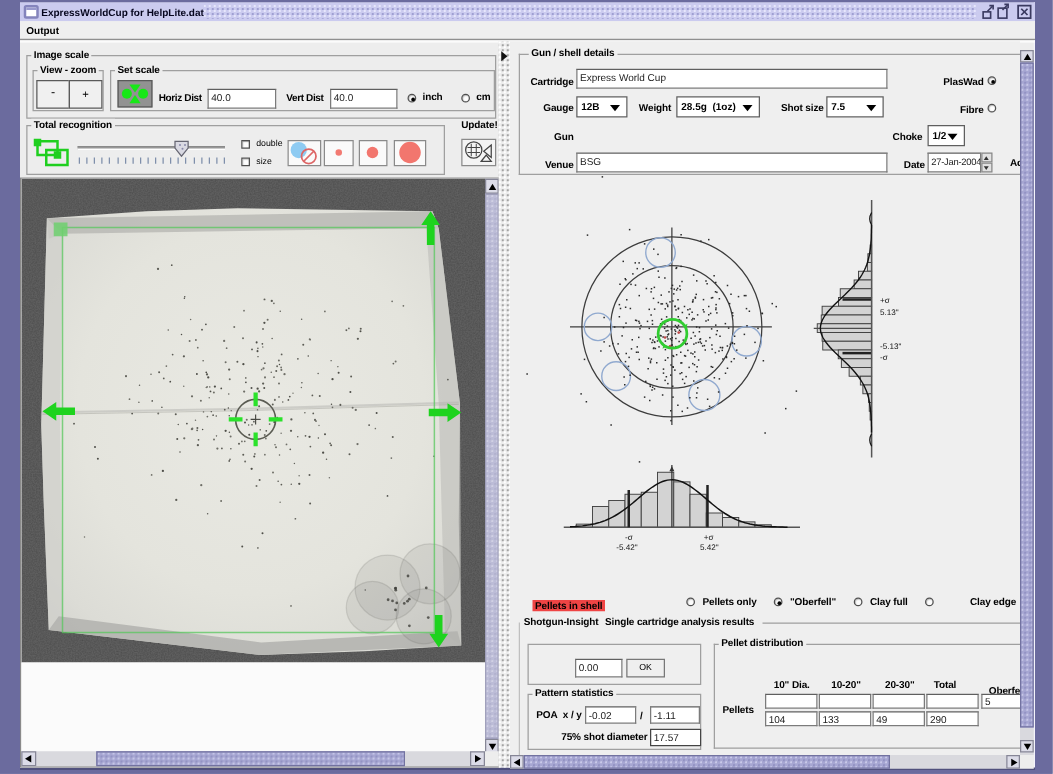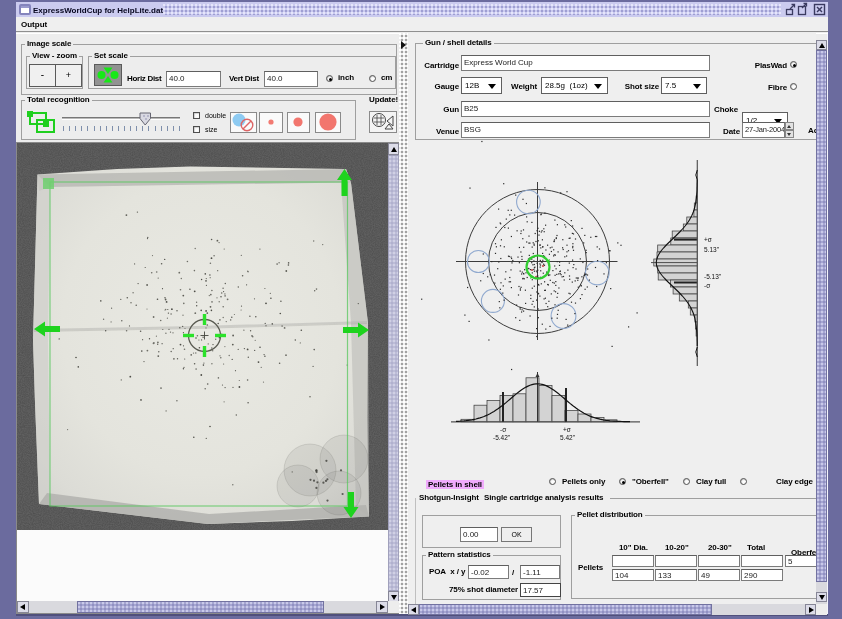--- a/index.html
+++ b/index.html
@@ -3,21 +3,21 @@
 *{margin:0;padding:0;box-sizing:border-box}
 html,body{width:842px;height:619px;overflow:hidden;background:#6b6b9e;font-family:"Liberation Sans",sans-serif;position:relative}
 .abs{position:absolute}
 .b{font-weight:bold}
 .lbl{position:absolute;font-weight:bold;font-size:8px;letter-spacing:-0.1px;color:#000;white-space:nowrap}
 .sm{font-size:7px;font-weight:normal;letter-spacing:0}
 .field{position:absolute;background:#fff;border:1px solid #7b7b7b;border-top-color:#5f5f5f;font-size:8px;color:#222;padding:2px 2px;white-space:nowrap;overflow:hidden}
 .btn{position:absolute;background:#f0f0f0;border:1px solid #5a5a5a;text-align:center;color:#000}
 .tbox{position:absolute;border:1px solid #9f9f9f}
 .ttitle{position:absolute;background:#ededed;font-weight:bold;font-size:8px;letter-spacing:-0.1px;color:#000;padding:0 2px;white-space:nowrap;line-height:9px}
-.combo{position:absolute;background:#fff;border:1px solid #5f5f5f;font-size:8px;font-weight:normal;color:#000;padding:3px 3px;white-space:nowrap}
+.combo{position:absolute;background:#fff;border:1px solid #5f5f5f;font-size:8px;font-weight:bold;color:#000;padding:3px 3px;white-space:nowrap}
 .combo .ar{position:absolute;right:5px;top:50%;margin-top:-2px;width:0;height:0;border-left:4px solid transparent;border-right:4px solid transparent;border-top:5px solid #000}
 .radio{position:absolute;width:7px;height:7px;border-radius:50%;border:1px solid #4f4f4f;background:#fdfdfd;box-shadow:inset 0.5px 0.5px 1px rgba(0,0,0,0.3)}
 .radio.sel:after{content:"";position:absolute;left:2px;top:2px;width:3px;height:3px;border-radius:50%;background:#000}
 .check{position:absolute;width:7px;height:7px;border:1px solid #4f4f4f;background:#fdfdfd;box-shadow:inset 0.5px 0.5px 1px rgba(0,0,0,0.3)}
 .bumps{background-image:radial-gradient(circle at 1px 1px,#e6e6fb 0 0.9px,transparent 1px),radial-gradient(circle at 3px 3px,#9f9fd2 0 0.9px,transparent 1px);background-size:4px 4px}
 .bumpsg{background-image:radial-gradient(circle at 1px 1px,#ffffff 0 0.9px,transparent 1px),radial-gradient(circle at 3px 3px,#a2a2a2 0 0.9px,transparent 1px);background-size:4px 4px}
 .sb-btn{position:absolute;background:#dcdce8;border:1px solid #868696;}
 .sb-btn:before{content:"";position:absolute}
 .thumb{position:absolute;background:#a6a6d2;border:1px solid #7272a0;background-image:radial-gradient(circle at 1px 1px,#c9c9e9 0 0.8px,transparent 0.95px),radial-gradient(circle at 3px 3px,#9191c2 0 0.8px,transparent 0.95px);background-size:4px 4px}
 </style></head><body>
@@ -462,23 +462,22 @@
     <div class="radio sel" style="left:790px;top:61px"></div>
     <div class="lbl" style="right:383px;top:82px">Gauge</div>
     <div class="combo" style="left:461px;top:77px;width:41px;height:17px">12B<span class="ar"></span></div>
     <div class="lbl" style="right:305px;top:82px">Weight</div>
     <div class="combo" style="left:541px;top:77px;width:67px;height:17px">28.5g&nbsp; (1oz)<span class="ar"></span></div>
     <div class="lbl" style="right:183px;top:82px">Shot size</div>
     <div class="combo" style="left:661px;top:77px;width:46px;height:17px">7.5<span class="ar"></span></div>
     <div class="lbl" style="right:55px;top:83px">Fibre</div>
     <div class="radio" style="left:790px;top:83px"></div>
     <div class="lbl" style="right:383px;top:105px">Gun</div>
-    <div class="field" style="left:461px;top:101px;width:249px;height:16px">B25</div>
     <div class="lbl" style="right:104px;top:105px">Choke</div>
-    <div class="combo" style="left:742px;top:112px;width:46px;height:17px">1/2<span class="ar"></span></div>
+    <div class="combo" style="left:742px;top:100px;width:30px;height:17px">1/2<span class="ar"></span></div>
     <div class="lbl" style="right:383px;top:127px">Venue</div>
     <div class="field" style="left:461px;top:122px;width:249px;height:16px">BSG</div>
     <div class="lbl" style="right:102px;top:127px">Date</div>
     <div class="field" style="left:742px;top:122px;width:43px;height:16px;font-size:7.5px;letter-spacing:-0.2px">27-Jan-2004</div>
     <div class="abs" style="left:785px;top:122px;width:9px;height:8px;background:#e2e2e2;border:1px solid #888"></div>
     <div class="abs" style="left:785px;top:130px;width:9px;height:8px;background:#e2e2e2;border:1px solid #888"></div>
     <div class="abs" style="left:787px;top:125px;width:0;height:0;border-left:2.5px solid transparent;border-right:2.5px solid transparent;border-bottom:3px solid #333"></div>
     <div class="abs" style="left:787px;top:133px;width:0;height:0;border-left:2.5px solid transparent;border-right:2.5px solid transparent;border-top:3px solid #333"></div>
     <div class="lbl" style="left:808px;top:126px">Ac</div>
     <div class="abs" style="left:408px;top:140px;width:408px;height:330px;overflow:hidden">
@@ -910,21 +909,21 @@
     <div class="lbl" style="left:632px;top:477px">"Oberfell"</div>
     <div class="radio" style="left:683px;top:478px"></div>
     <div class="lbl" style="left:696px;top:477px">Clay full</div>
     <div class="radio" style="left:740px;top:478px"></div>
     <div class="lbl" style="left:776px;top:477px">Clay edge</div>
     <div class="lbl" style="left:419px;top:493px">Shotgun-Insight</div>
     <div class="lbl" style="left:484px;top:493px">Single cartridge analysis results</div>
     <div class="abs" style="left:610px;top:498px;width:206px;height:1px;background:#9f9f9f"></div>
     <div class="abs" style="left:415px;top:498px;width:1px;height:106px;background:#bfbfbf"></div>
     <div class="tbox" style="left:422px;top:515px;width:139px;height:33px"></div>
-    <div class="ttitle" style="left:426px;top:480px;background:#f0abfc">Pellets in shell</div>
+    <div class="ttitle" style="left:426px;top:480px;background:#ef4444">Pellets in shell</div>
     <div class="field" style="left:460px;top:527px;width:38px;height:15px">0.00</div>
     <div class="btn" style="left:501px;top:527px;width:31px;height:15px;font-size:7px;line-height:13px;background:#efefef;border-color:#777">OK</div>
     <div class="tbox" style="left:422px;top:555px;width:139px;height:45px"></div>
     <div class="ttitle" style="left:426px;top:550px;background:#efefef">Pattern statistics</div>
     <div class="lbl" style="left:429px;top:567px">POA&nbsp; x / y</div>
     <div class="field" style="left:468px;top:565px;width:41px;height:14px;font-size:8px">-0.02</div>
     <div class="lbl" style="left:512px;top:568px;font-size:8px">/</div>
     <div class="field" style="left:520px;top:565px;width:40px;height:14px;font-size:8px">-1.11</div>
     <div class="lbl" style="left:449px;top:585px">75% shot diameter</div>
     <div class="field" style="left:520px;top:583px;width:41px;height:14px;font-size:8px;border-color:#444">17.57</div>

